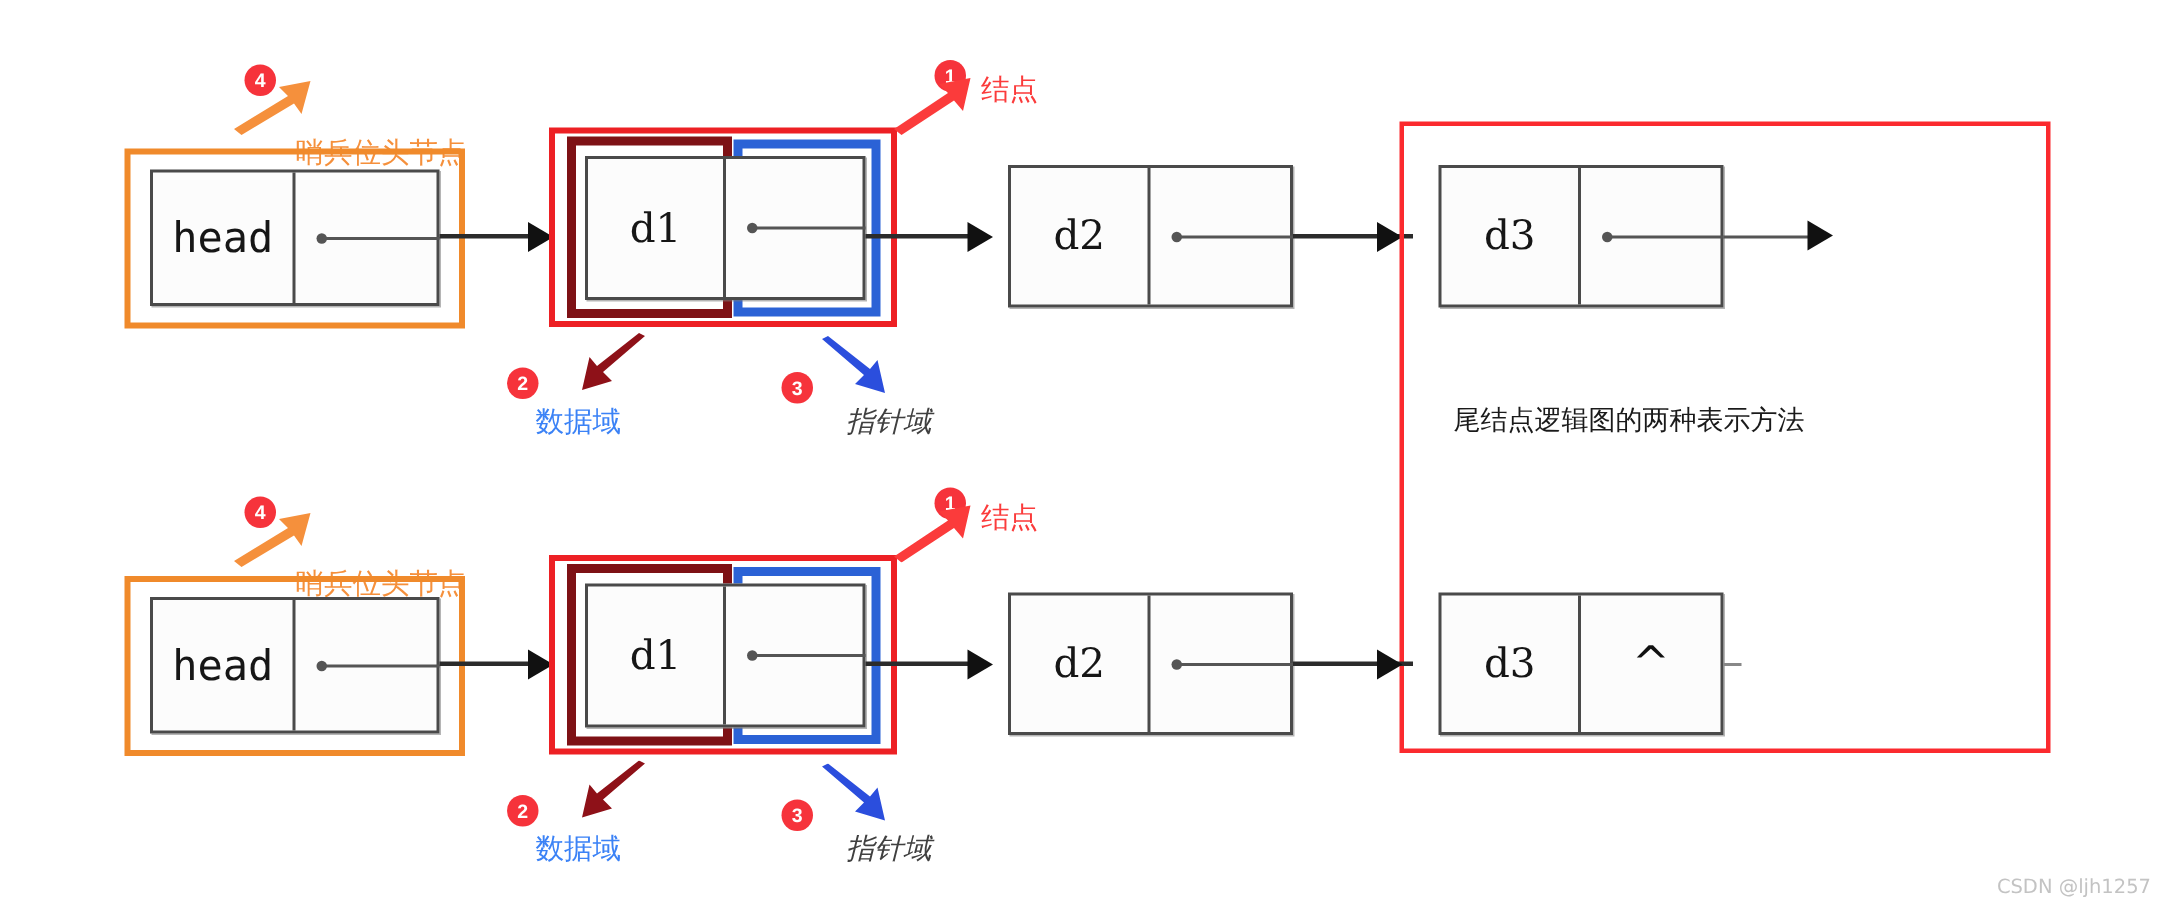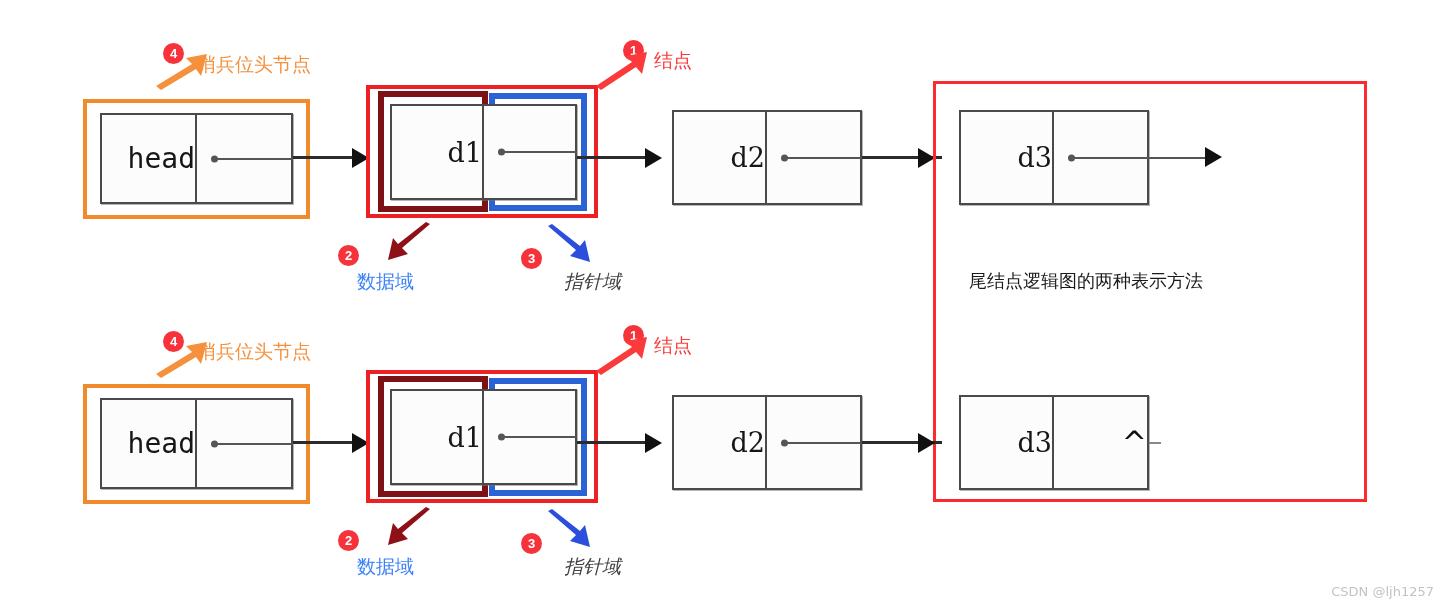--- a/index.html
+++ b/index.html
@@ -25,21 +25,21 @@
     border: 2px solid #4a4a4a;
     background: #fcfcfc;
     display: flex;
     align-items: stretch;
     box-shadow: 1px 1px 0 rgba(120,120,120,0.55);
   }
   .node .cell {
     box-sizing: border-box;
     display: flex;
     align-items: center;
-    justify-content: flex-end;
+    justify-content: center;
     position: relative;
   }
   .node .cell.data {
     border-right: 2px solid #4a4a4a;
   }
   .node .cell-text {
     font-family: "DejaVu Serif", "Liberation Serif", serif;
     font-size: 27px;
     color: #161616;
     letter-spacing: 0px;
@@ -123,21 +123,21 @@
   }
 
   
   .label {
     position: absolute;
     white-space: nowrap;
     font-family: "DejaVu Sans", "Liberation Sans", sans-serif;
     font-size: 19px;
     line-height: 1;
   }
-  .label.orange  { color: #F5903C; }
+  .label.orange  { color: #F5903C; margin-top: 38px; }
   .label.red     { color: #FB3B3B; }
   .label.darkred { color: #3b82f6; }
   .label.blue    { color: #404040; font-style: italic; }
   .label.black   { color: #1a1a1a; font-size: 18px; }
 
   .null-text {
     position: absolute;
     font-family: "DejaVu Sans", "Liberation Sans", sans-serif;
     font-size: 38px;
     color: #101010;

